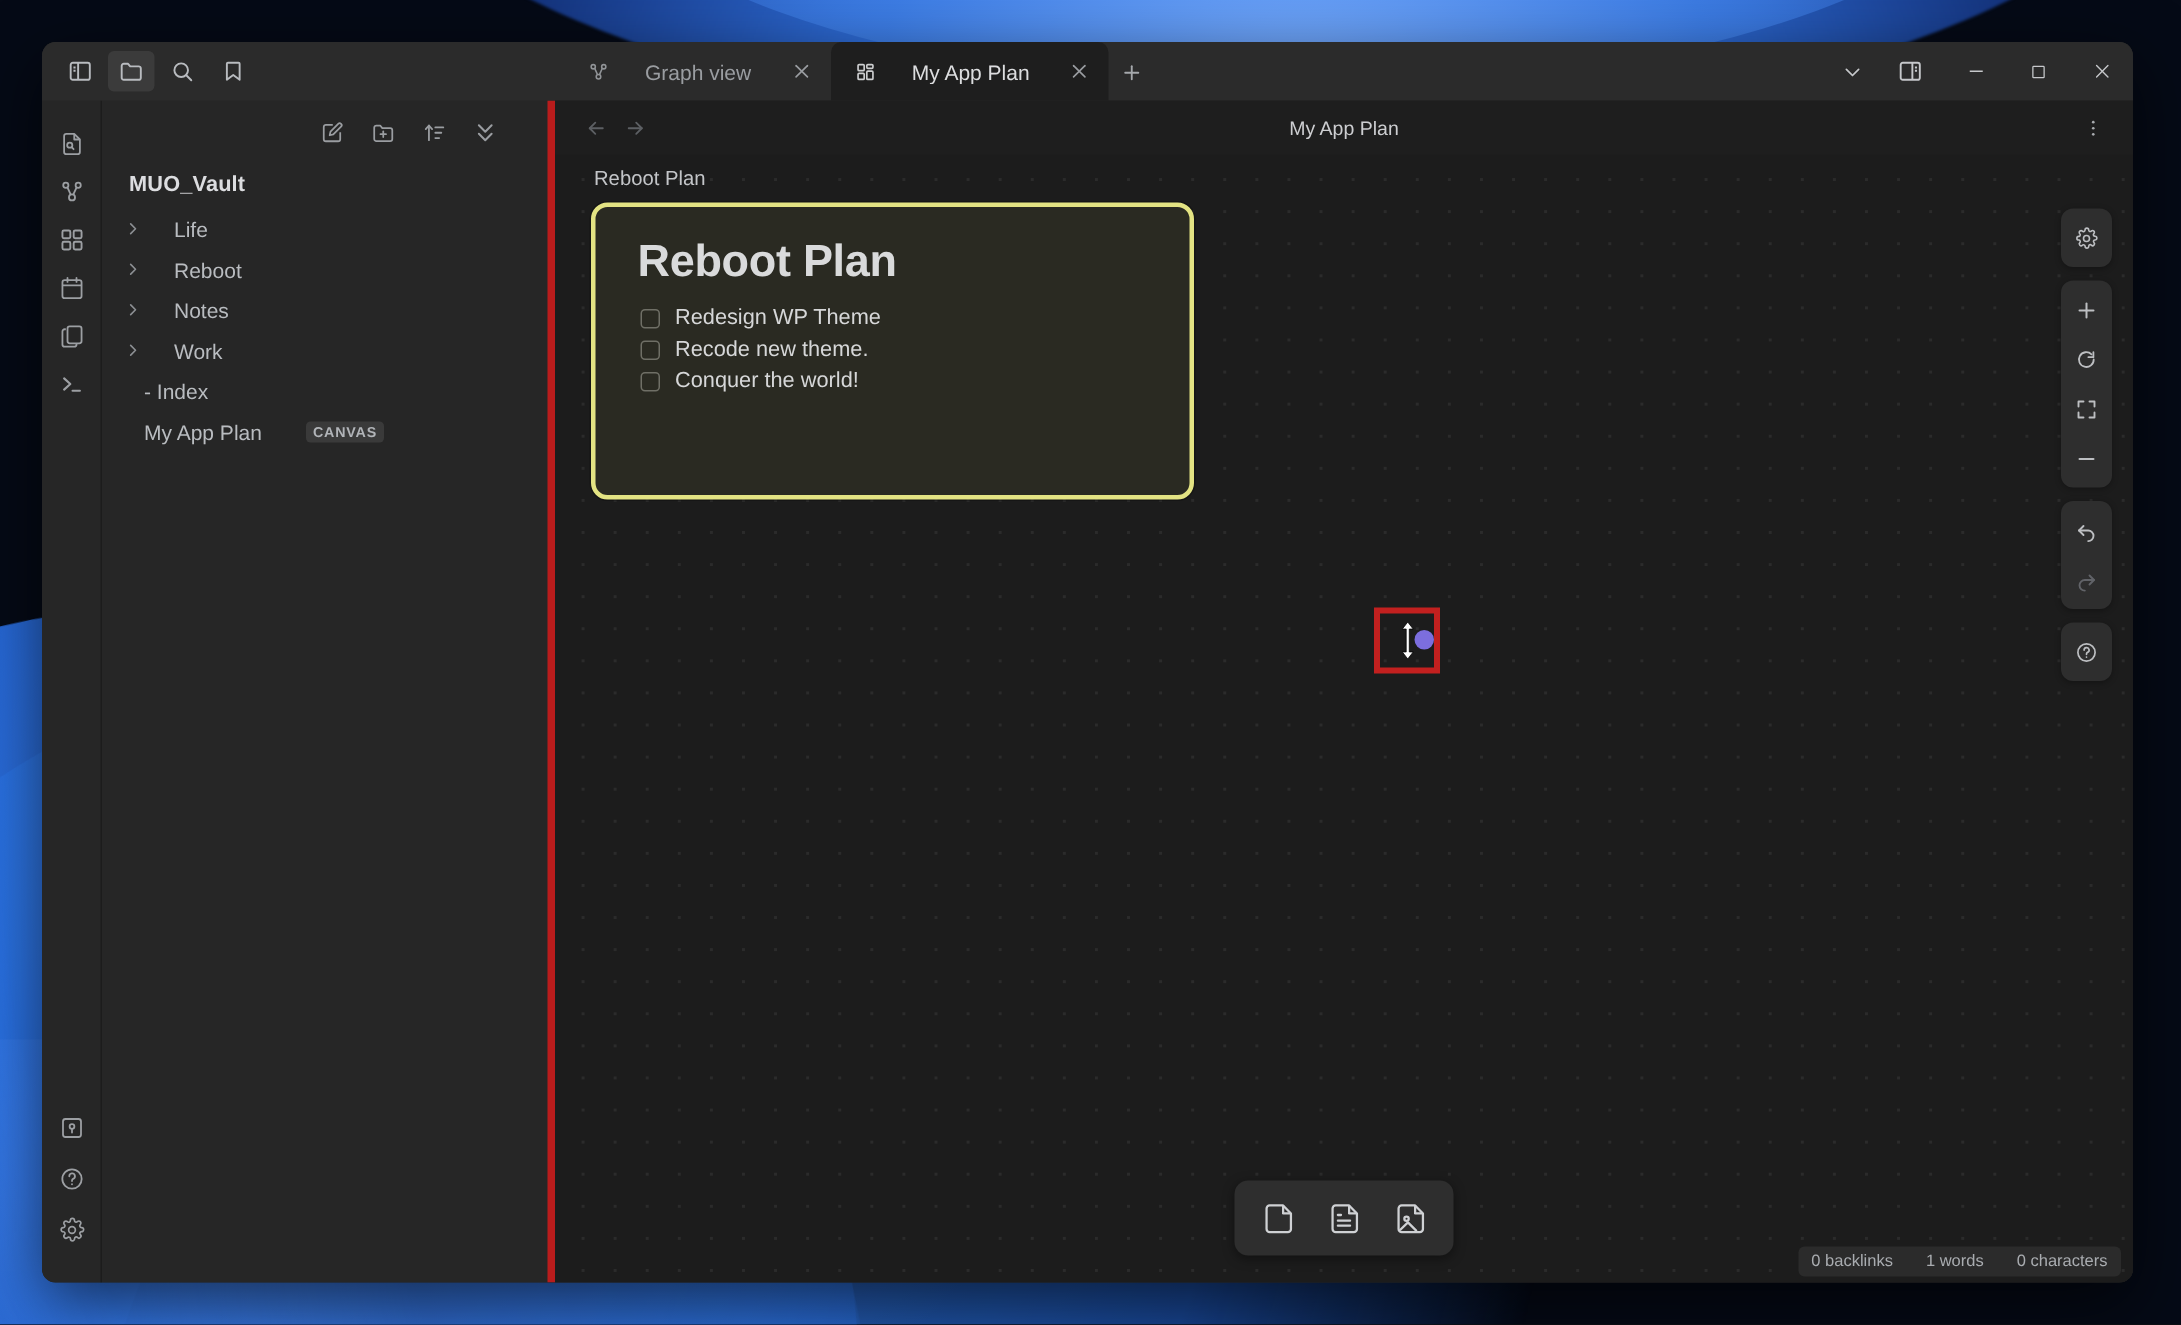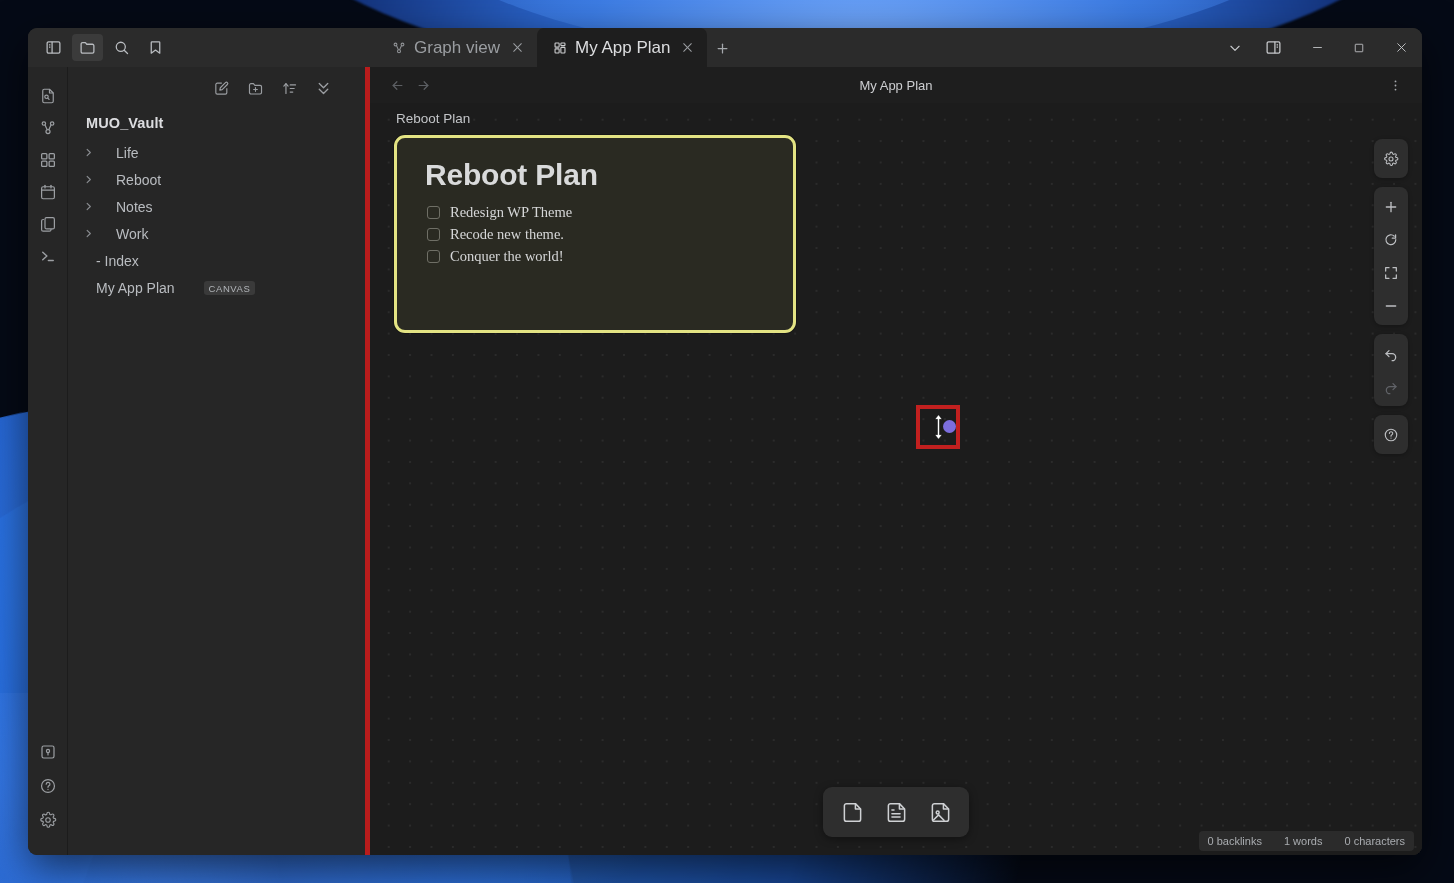--- a/index.html
+++ b/index.html
@@ -102,26 +102,26 @@
   .tabstrip {
     flex: 1;
     display: flex; align-items: flex-end;
     gap: 0;
     padding-left: 6px;
     min-width: 0;
   }
   .tab {
     height: 39px;
     display: flex; align-items: center;
-    gap: 8px;
+    gap: 24px;
     padding: 0 10px 0 16px;
     min-width: 150px;
     max-width: 212px;
     color: #9a9da1;
-    font-size: 17px;
+    font-size: 14px;
     border-radius: 7px 7px 0 0;
     position: relative;
     cursor: default;
   }
   .tab.active {
     background: #1e1e1e;
     color: #dcdddf;
   }
   .tab-icon { display: flex; align-items: center; color: inherit; opacity: .92; }
   .tab-title {
@@ -212,21 +212,21 @@
   .tree-row.file { padding-left: 22px; }
   .tree-row .label { white-space: nowrap; }
   .tag-badge {
     margin-left: 9px;
     background: #3a3a3a;
     color: #b1b4b8;
     font-size: 9.5px;
     letter-spacing: .55px;
     padding: 2px 5px 1px;
     border-radius: 3px;
-    font-weight: 400;
+    font-weight: 700;
   }
 
   
   #main-view {
     flex: 1;
     background: #1e1e1e;
     display: flex; flex-direction: column;
     position: relative;
     min-width: 0;
   }
@@ -290,21 +290,21 @@
   }
   #card-list { padding: 12px 0 0 30px; display: flex; flex-direction: column; gap: 5px; }
   .todo-row { display: flex; align-items: center; gap: 10px; }
   .todo-box {
     width: 13px; height: 13px;
     border: 1.6px solid #6f6f66;
     border-radius: 3px;
     flex: none;
     background: transparent;
   }
-  .todo-label { color: #d6d7d8; font-size: 14.5px; font-family: Liberation Serif, serif; }
+  .todo-label { color: #d6d7d8; font-size: 14.5px; }
 
   
   #card-handle {
     position: absolute;
     width: 13px; height: 13px;
     border-radius: 50%;
     background: #7c6ede;
     left: 573px; top: 317px;
     z-index: 9;
   }

